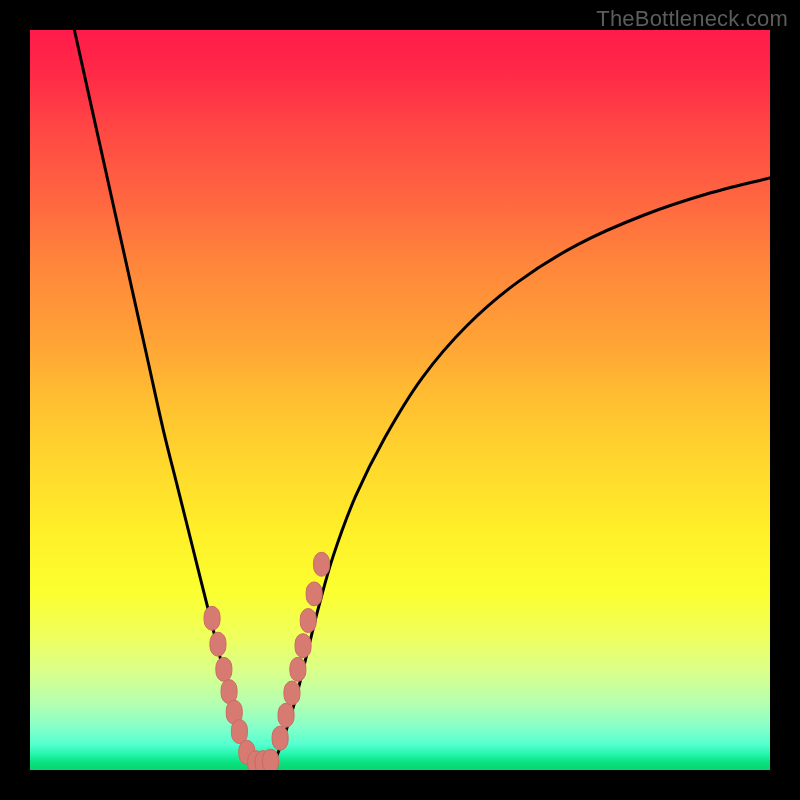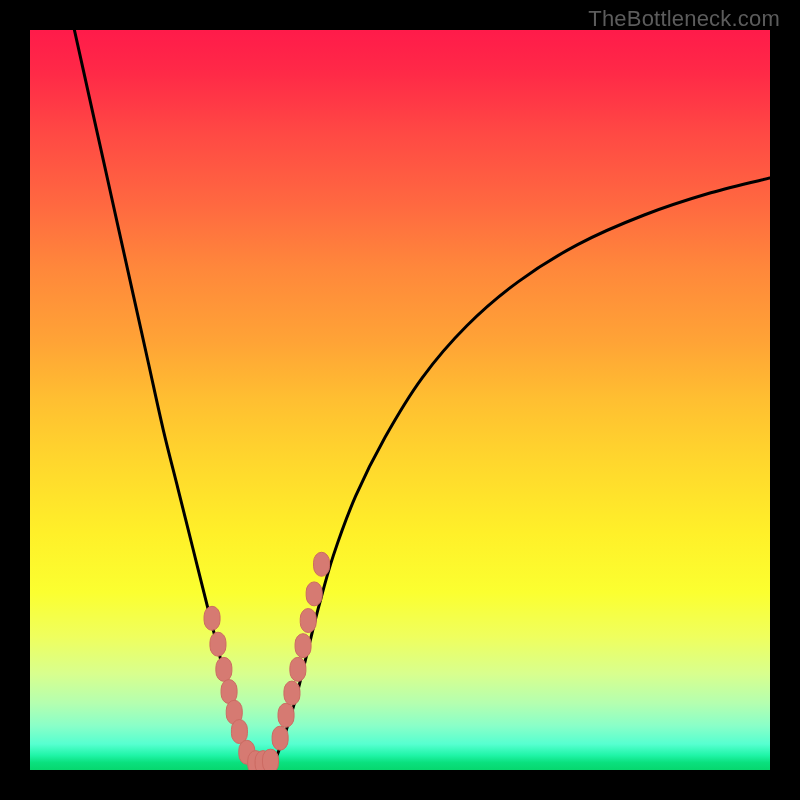--- a/index.html
+++ b/index.html
@@ -45,21 +45,21 @@
       #8affc8 94%,
       #56ffd0 96.5%,
       #20f5a8 98%,
       #0ae07e 99%,
       #07d76e 100%
     );
   }
   .watermark {
     position: absolute;
     top: 6px;
-    right: 20px;
+    right: 12px;
     color: #5c5c5c;
     font-size: 22px;
     font-weight: 500;
     letter-spacing: 0.2px;
     user-select: none;
   }
   svg.curve {
     position: absolute;
     inset: 0;
   }

